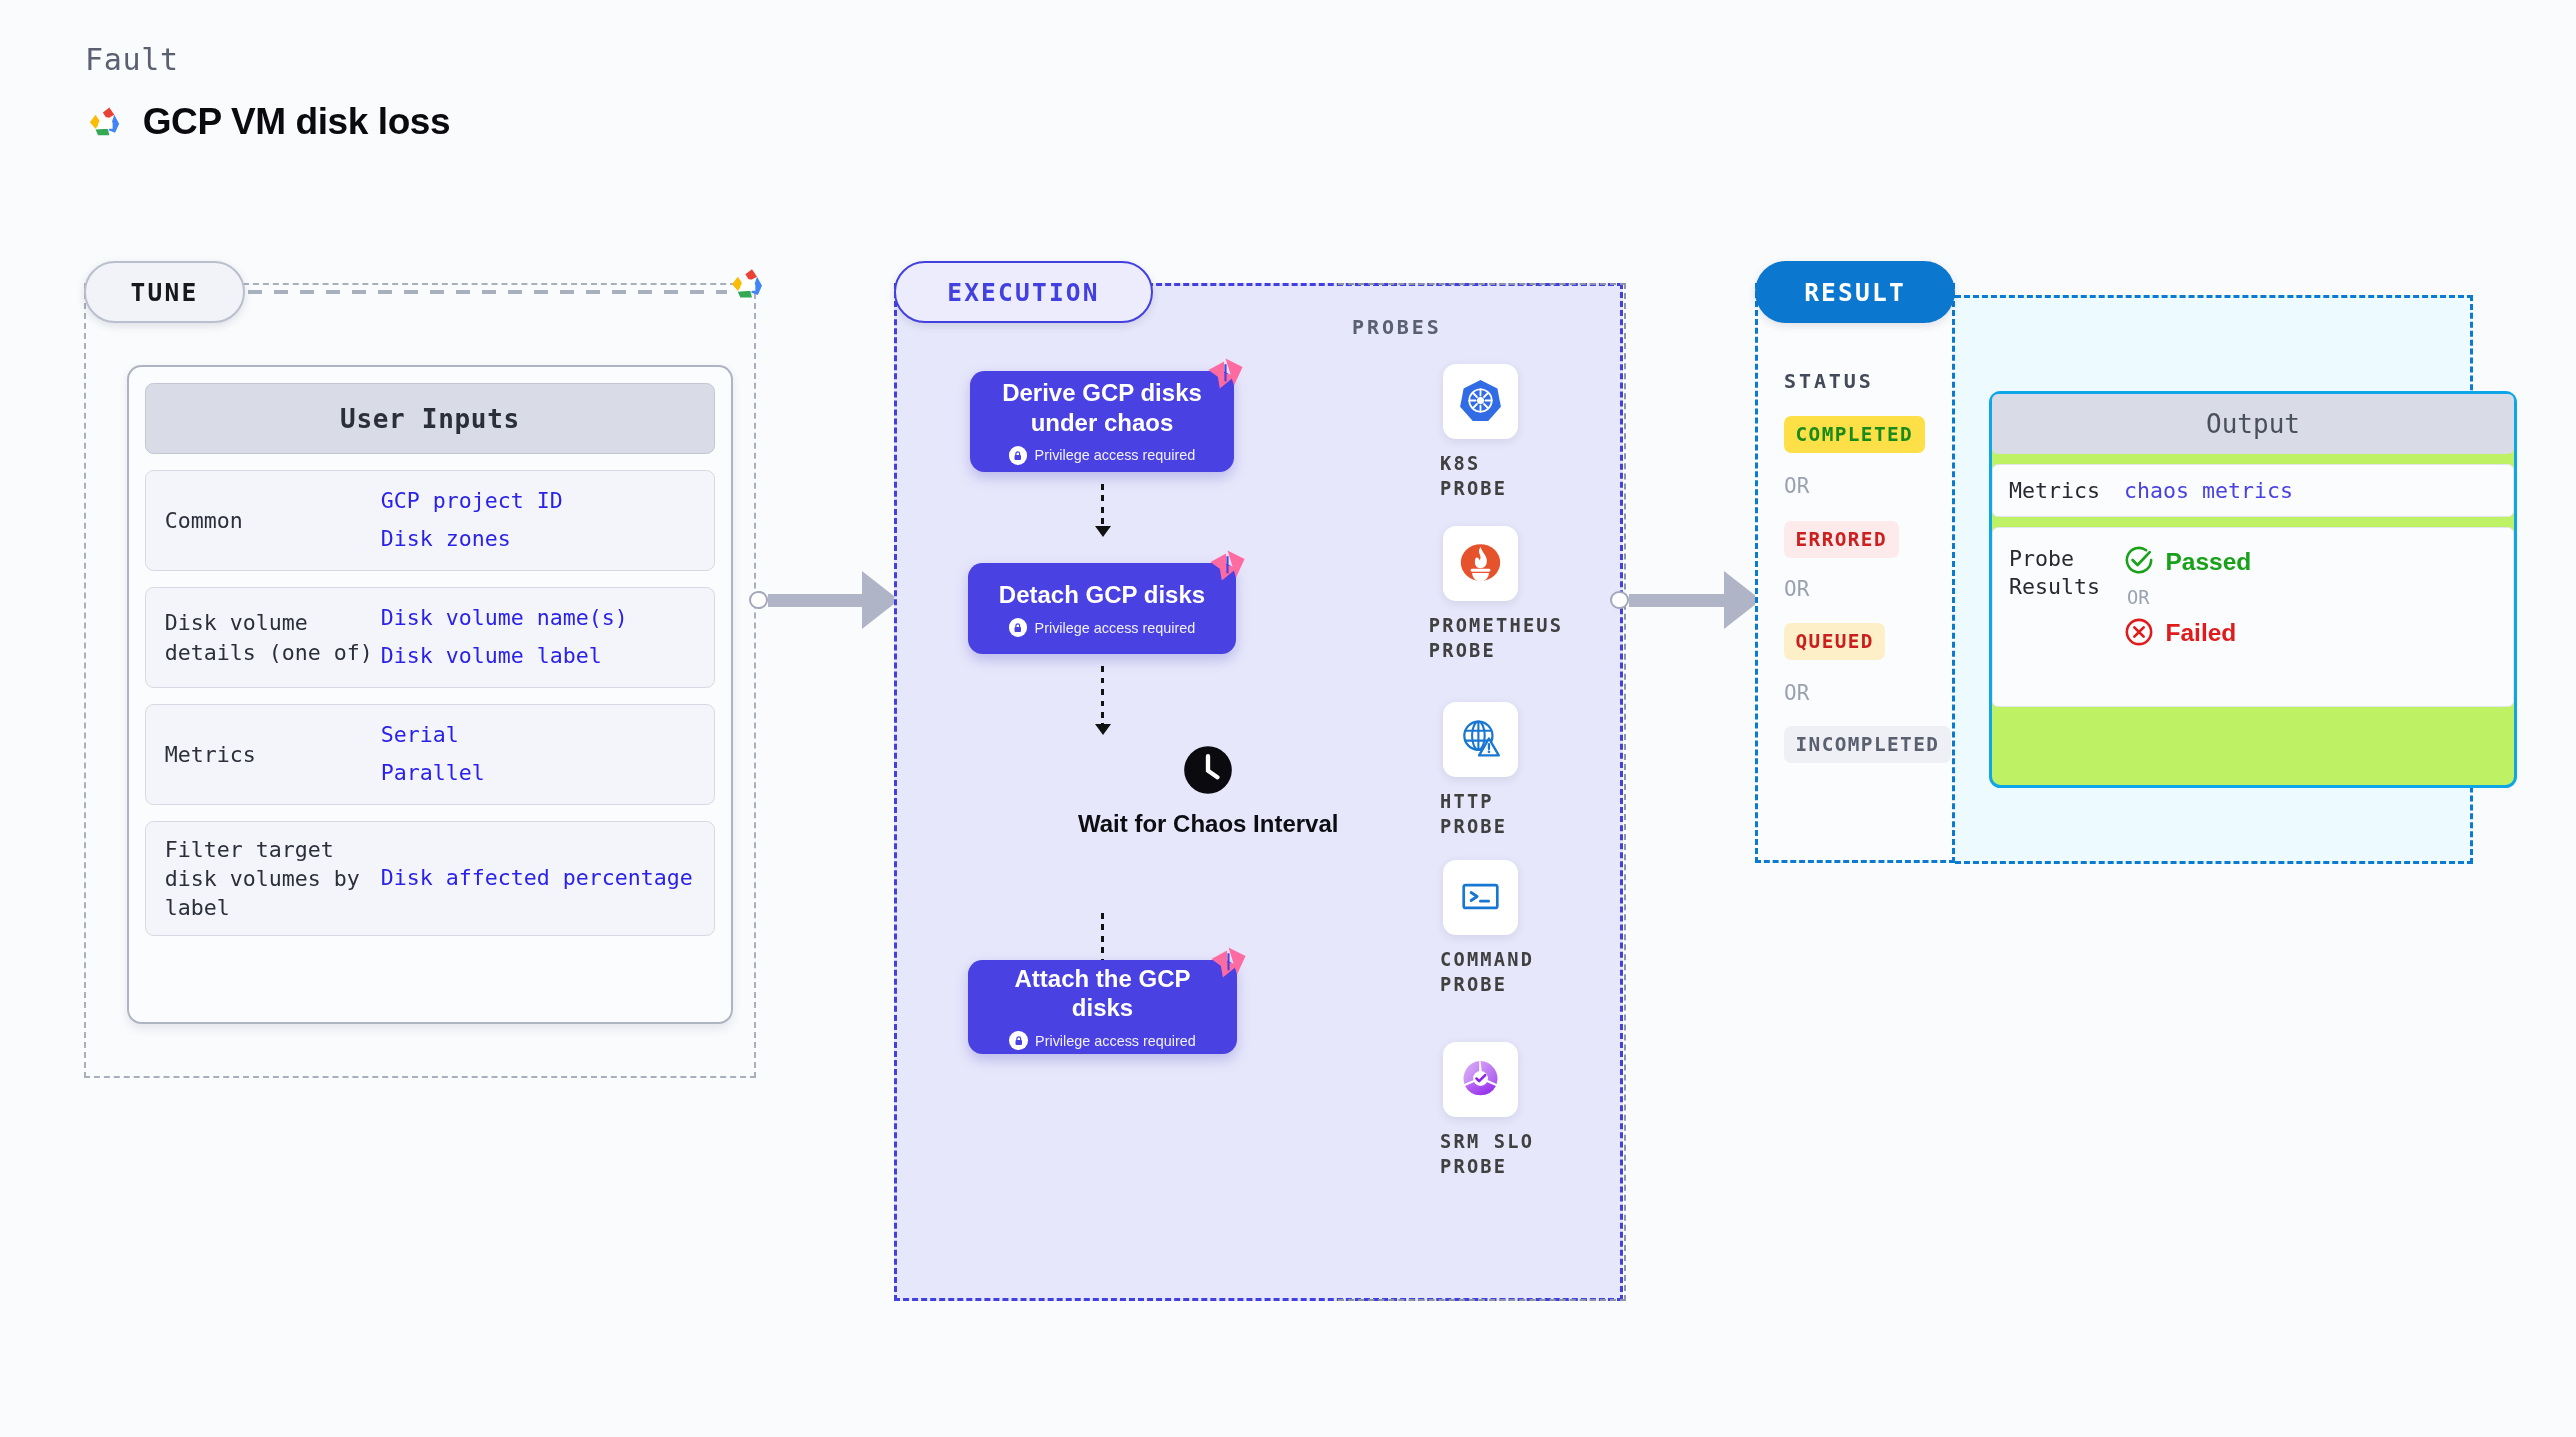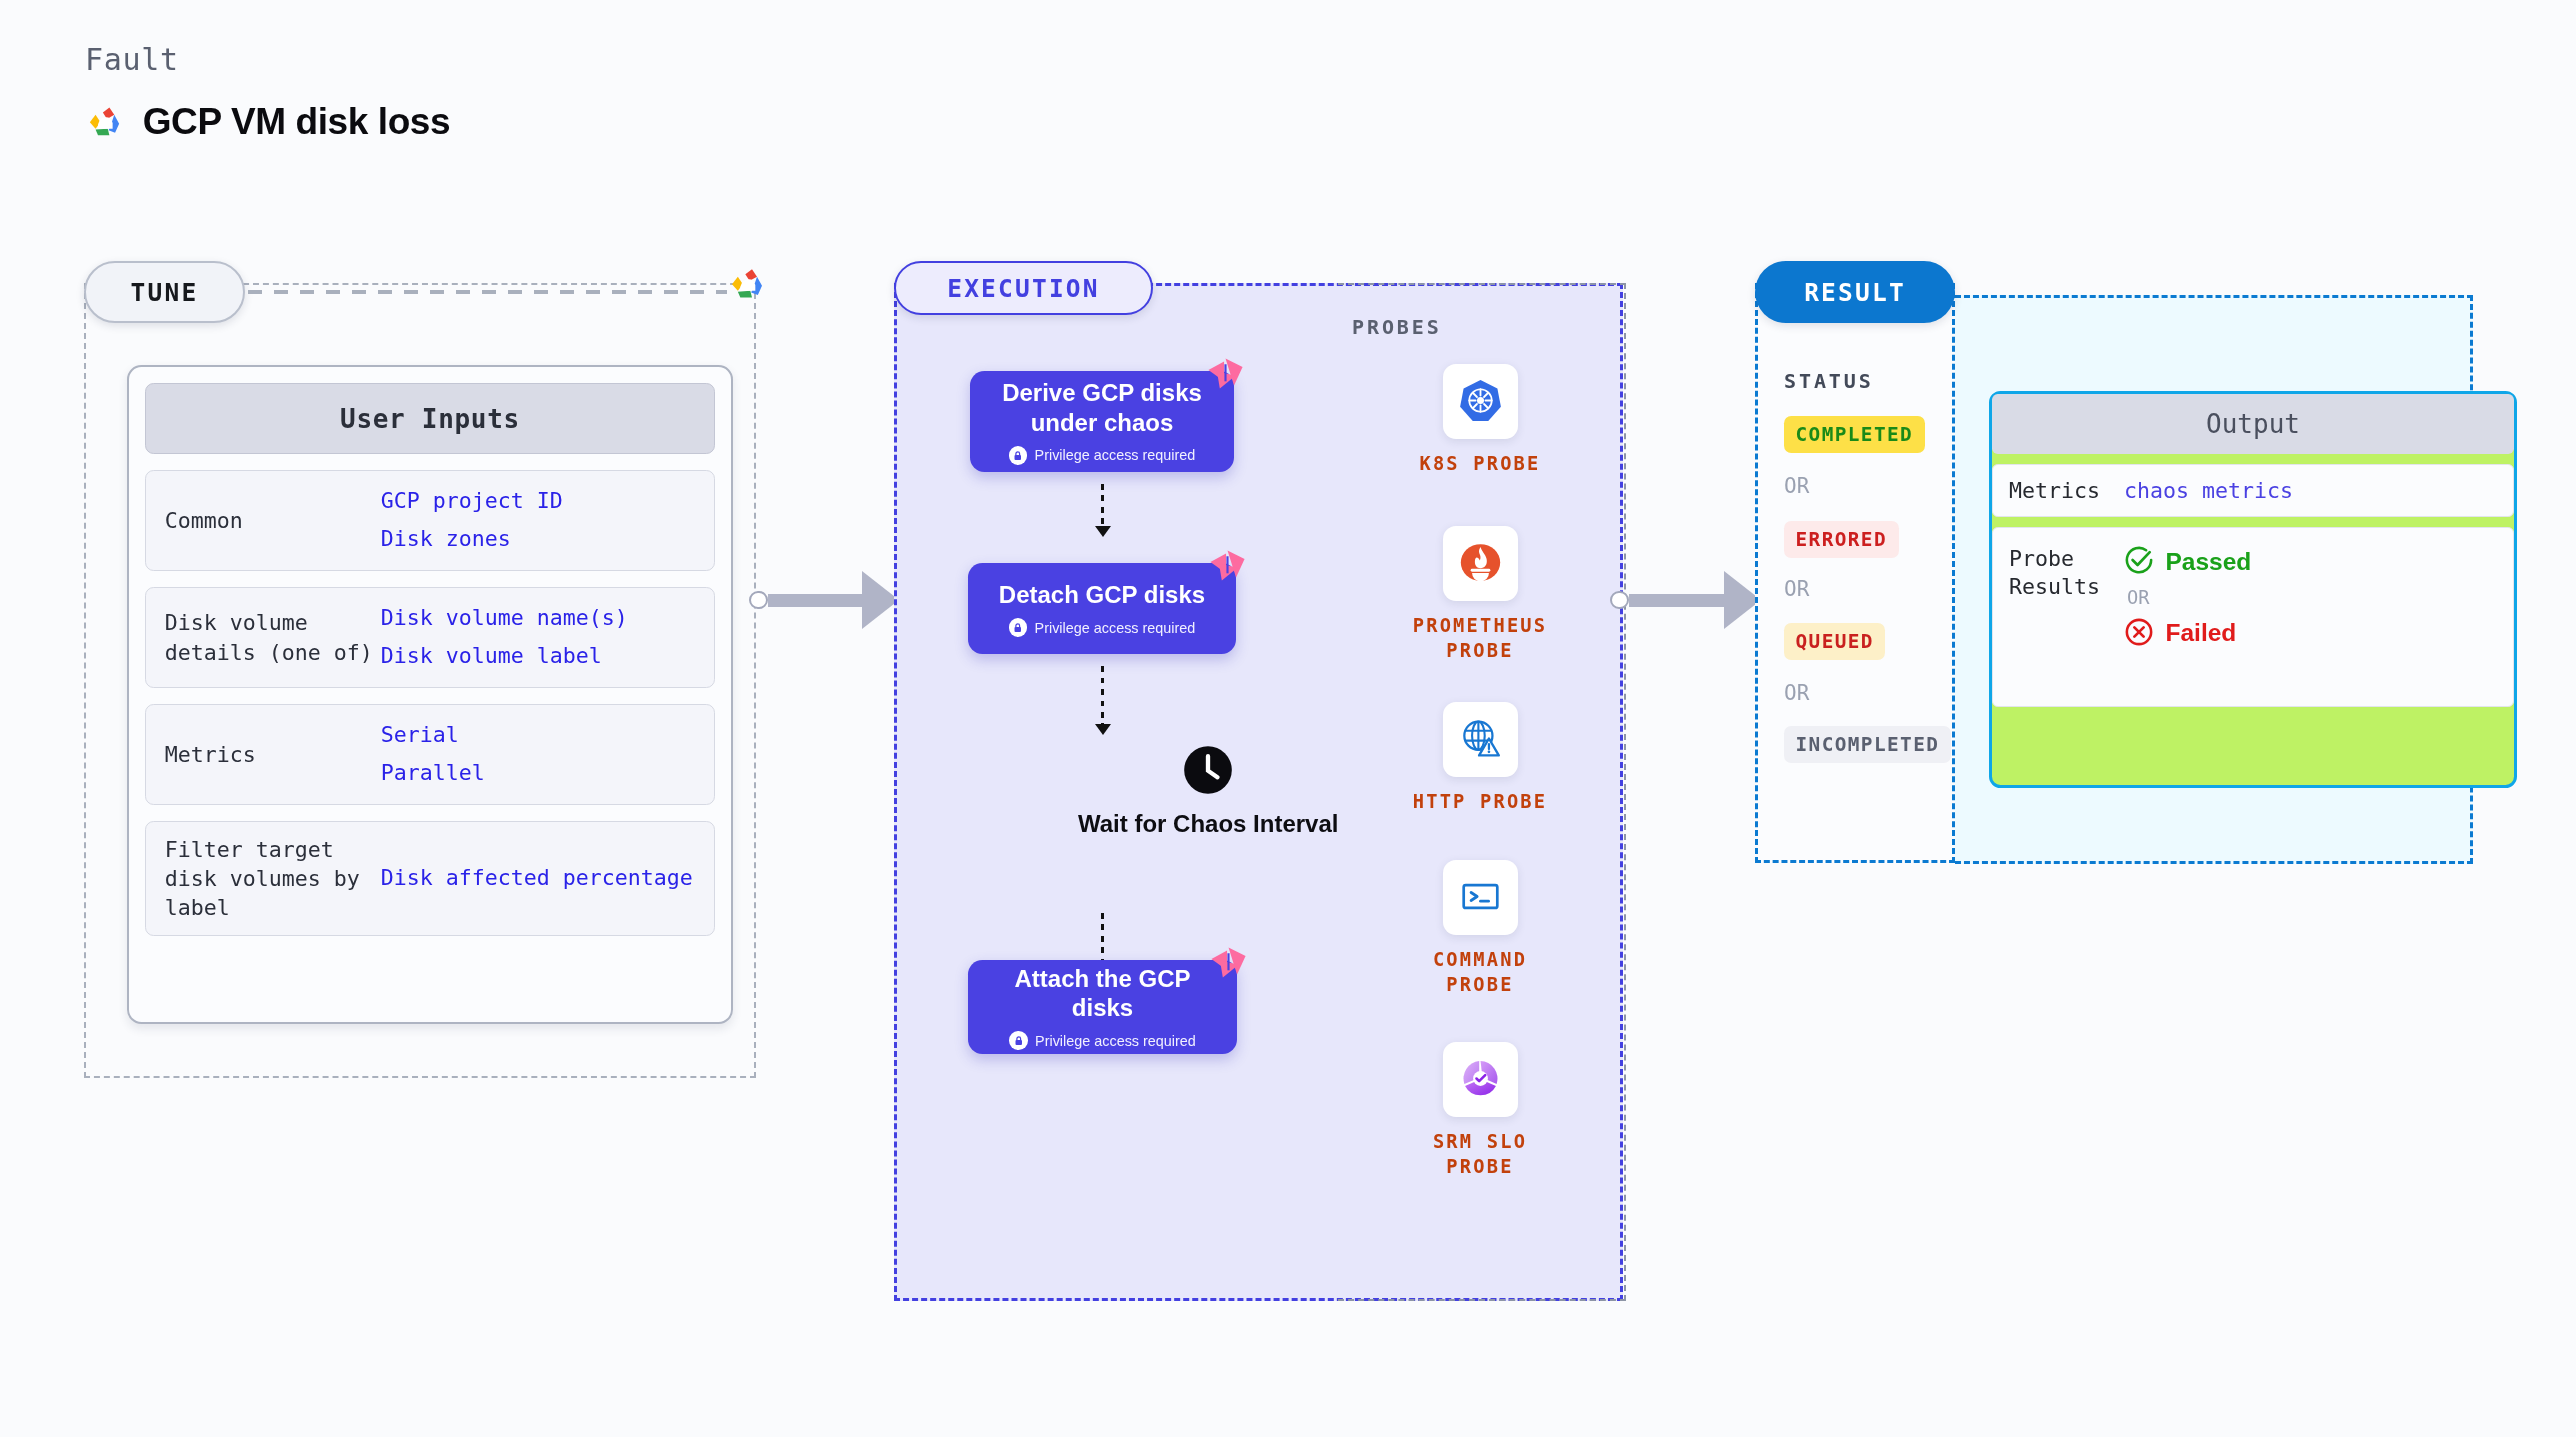--- a/index.html
+++ b/index.html
@@ -82,21 +82,21 @@
     font-family:"DejaVu Sans Mono", monospace;
     font-size: 21.6px; color:#2a22e8; line-height:1.25;
   }
 
   
   #exec-dash {
     left: 894px; top: 283px; width: 729px; height: 1018px;
     border: 3.6px dashed #4340e0; background:#e7e7fb;
   }
   #exec-badge {
-    left: 894px; top: 261px; width: 259px; height: 54px;
+    left: 894px; top: 261px; width: 259px; height: 62px;
     border-radius:32px; background:#edecfd; border:2.9px solid #4340e0;
     color:#4340e0; font-size:24.5px;
   }
   #probes-dash {
     left: 1338px; top: 283px; width: 288px; height: 1018px;
     border: 2.9px dashed #8d95a6; border-left:none; background:transparent;
   }
   #probes-label {
     position:absolute; left:1352px; top:315px;
     font-family:"DejaVu Sans Mono", monospace;
@@ -142,23 +142,23 @@
     color:#0d0d12; text-align:center; line-height:1.22;
   }
 
   .probe-item { position:absolute; width:144px; display:flex; flex-direction:column; align-items:center; }
   .probe-tile {
     width:75px; height:75px; background:#ffffff; border-radius:13px;
     box-shadow:0 2.9px 8.6px rgba(40,50,80,0.10);
     display:flex; align-items:center; justify-content:center;
   }
   .probe-label {
-    margin-top:11.5px; text-align:center;
+    margin-top:11.5px; 
     font-family:"DejaVu Sans Mono", monospace;
-    font-size:18.7px; letter-spacing:2.2px; color:#c2410c; font-weight:bold; line-height:1.35;
+    font-size:18.7px; letter-spacing:2.2px; color:#404040; font-weight:bold; line-height:1.35;margin-left:32px;
   }
 
   
   #result-dash {
     left: 1755px; top: 283px; width: 200px; height: 580px;
     border: 3.6px dashed #0b7ad1; background:#fbfcfe;
   }
   #result-badge {
     left: 1755px; top: 261px; width: 200px; height: 62px;
     border-radius:32px; background:#0c77cf; border:none;

